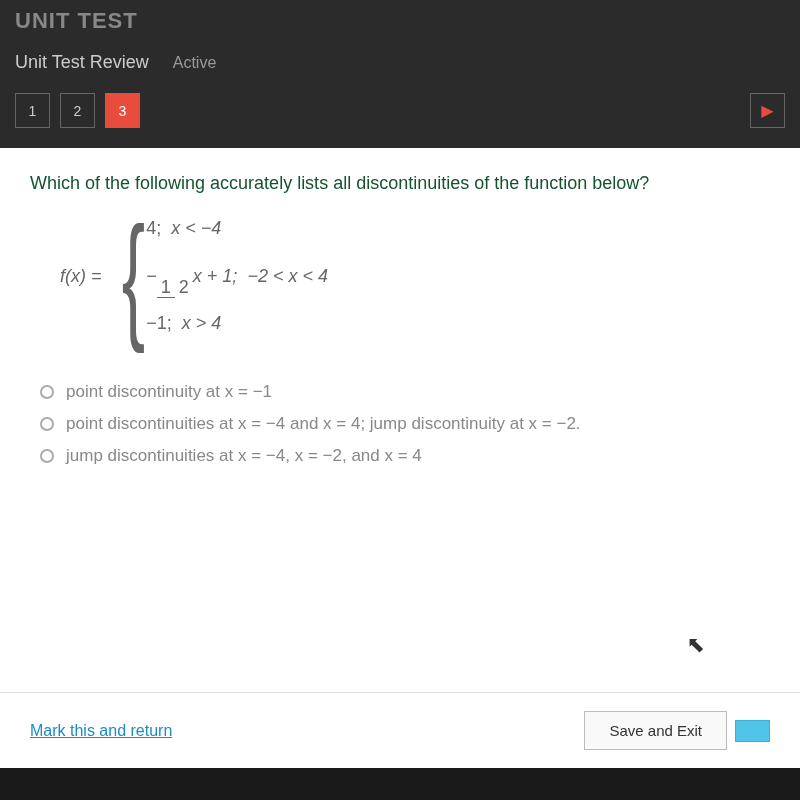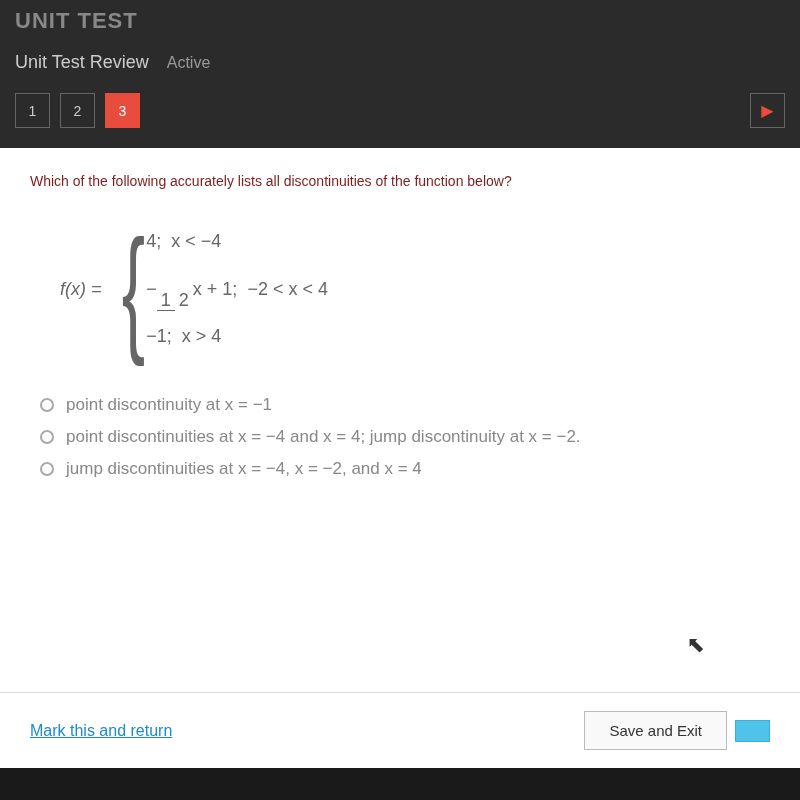--- a/index.html
+++ b/index.html
@@ -1,41 +1,41 @@
 <!DOCTYPE html>
 <html><head>
   <meta charset="utf-8">
   <style>
     * { margin: 0; padding: 0; box-sizing: border-box; }
     body { font-family: Arial, sans-serif; background: #1a1a1a; width: 800px; height: 800px; overflow: hidden; }
     
     .header { background: #2b2b2b; padding: 8px 15px; }
     .header-title { color: #888; font-size: 22px; font-weight: bold; letter-spacing: 1px; text-transform: uppercase; }
     
-    .subheader { background: #2b2b2b; padding: 10px 15px; display: flex; align-items: center; gap: 18px; }
+    .subheader { background: #2b2b2b; padding: 10px 15px; display: flex; align-items: center; gap: 24px; }
     .review-label { color: #ccc; font-size: 18px; }
     .active-label { color: #999; font-size: 16px; }
     
     .nav-row { background: #2b2b2b; padding: 10px 15px 20px; display: flex; align-items: center; gap: 10px; }
     .nav-box { width: 35px; height: 35px; border: 1px solid #666; display: flex; align-items: center; justify-content: center; color: #ccc; font-size: 14px; cursor: pointer; }
     .nav-box.active { background: #e74c3c; border-color: #e74c3c; color: #fff; }
     .nav-arrow { width: 35px; height: 35px; border: 1px solid #666; display: flex; align-items: center; justify-content: center; color: #e74c3c; margin-left: auto; cursor: pointer; }
     
     .content { background: #fff; padding: 25px 30px; height: 620px; position: relative; }
-    .question { color: #7f1d1d; font-size: 14px; margin-bottom: 25px; }
+    .question { color: #14532d; font-size: 18px; margin-bottom: 7px; }
     
     .formula { margin-left: 30px; margin-bottom: 30px; display: flex; align-items: center; }
     .fx-label { color: #666; font-size: 18px; font-style: italic; margin-right: 8px; }
     .brace { font-size: 140px; color: #666; line-height: 0.7; font-weight: 100; transform: scaleX(0.5); margin-right: -10px; }
     .pieces { color: #666; font-size: 18px; line-height: 2.2; }
     .pieces .piece { margin: 8px 0; }
     .frac { display: inline-block; vertical-align: middle; line-height: 1; margin-top: 21px; }
     .frac .num { border-bottom: 1px solid #666; padding: 0 4px; }
     .frac .den { padding: 0 4px; }
-    .ital { }
+    .ital { font-style: italic; }
     
     .options { margin-left: 10px; }
     .option { display: flex; align-items: flex-start; gap: 12px; margin-bottom: 12px; color: #888; font-size: 17px; cursor: pointer; }
     .radio { width: 14px; height: 14px; border: 2px solid #aaa; border-radius: 50%; margin-top: 3px; flex-shrink: 0; }
     
     .cursor { position: absolute; right: 95px; bottom: 110px; font-size: 22px; color: #333; }
     
     .footer { position: absolute; bottom: 0; left: 0; right: 0; padding: 18px 30px; border-top: 1px solid #ddd; display: flex; align-items: center; justify-content: space-between; }
     .mark-link { color: #1a8cc7; text-decoration: underline; font-size: 16px; cursor: pointer; }
     .save-btn { padding: 10px 24px; border: 1px solid #bbb; background: #f9f9f9; color: #333; font-size: 15px; cursor: pointer; }

